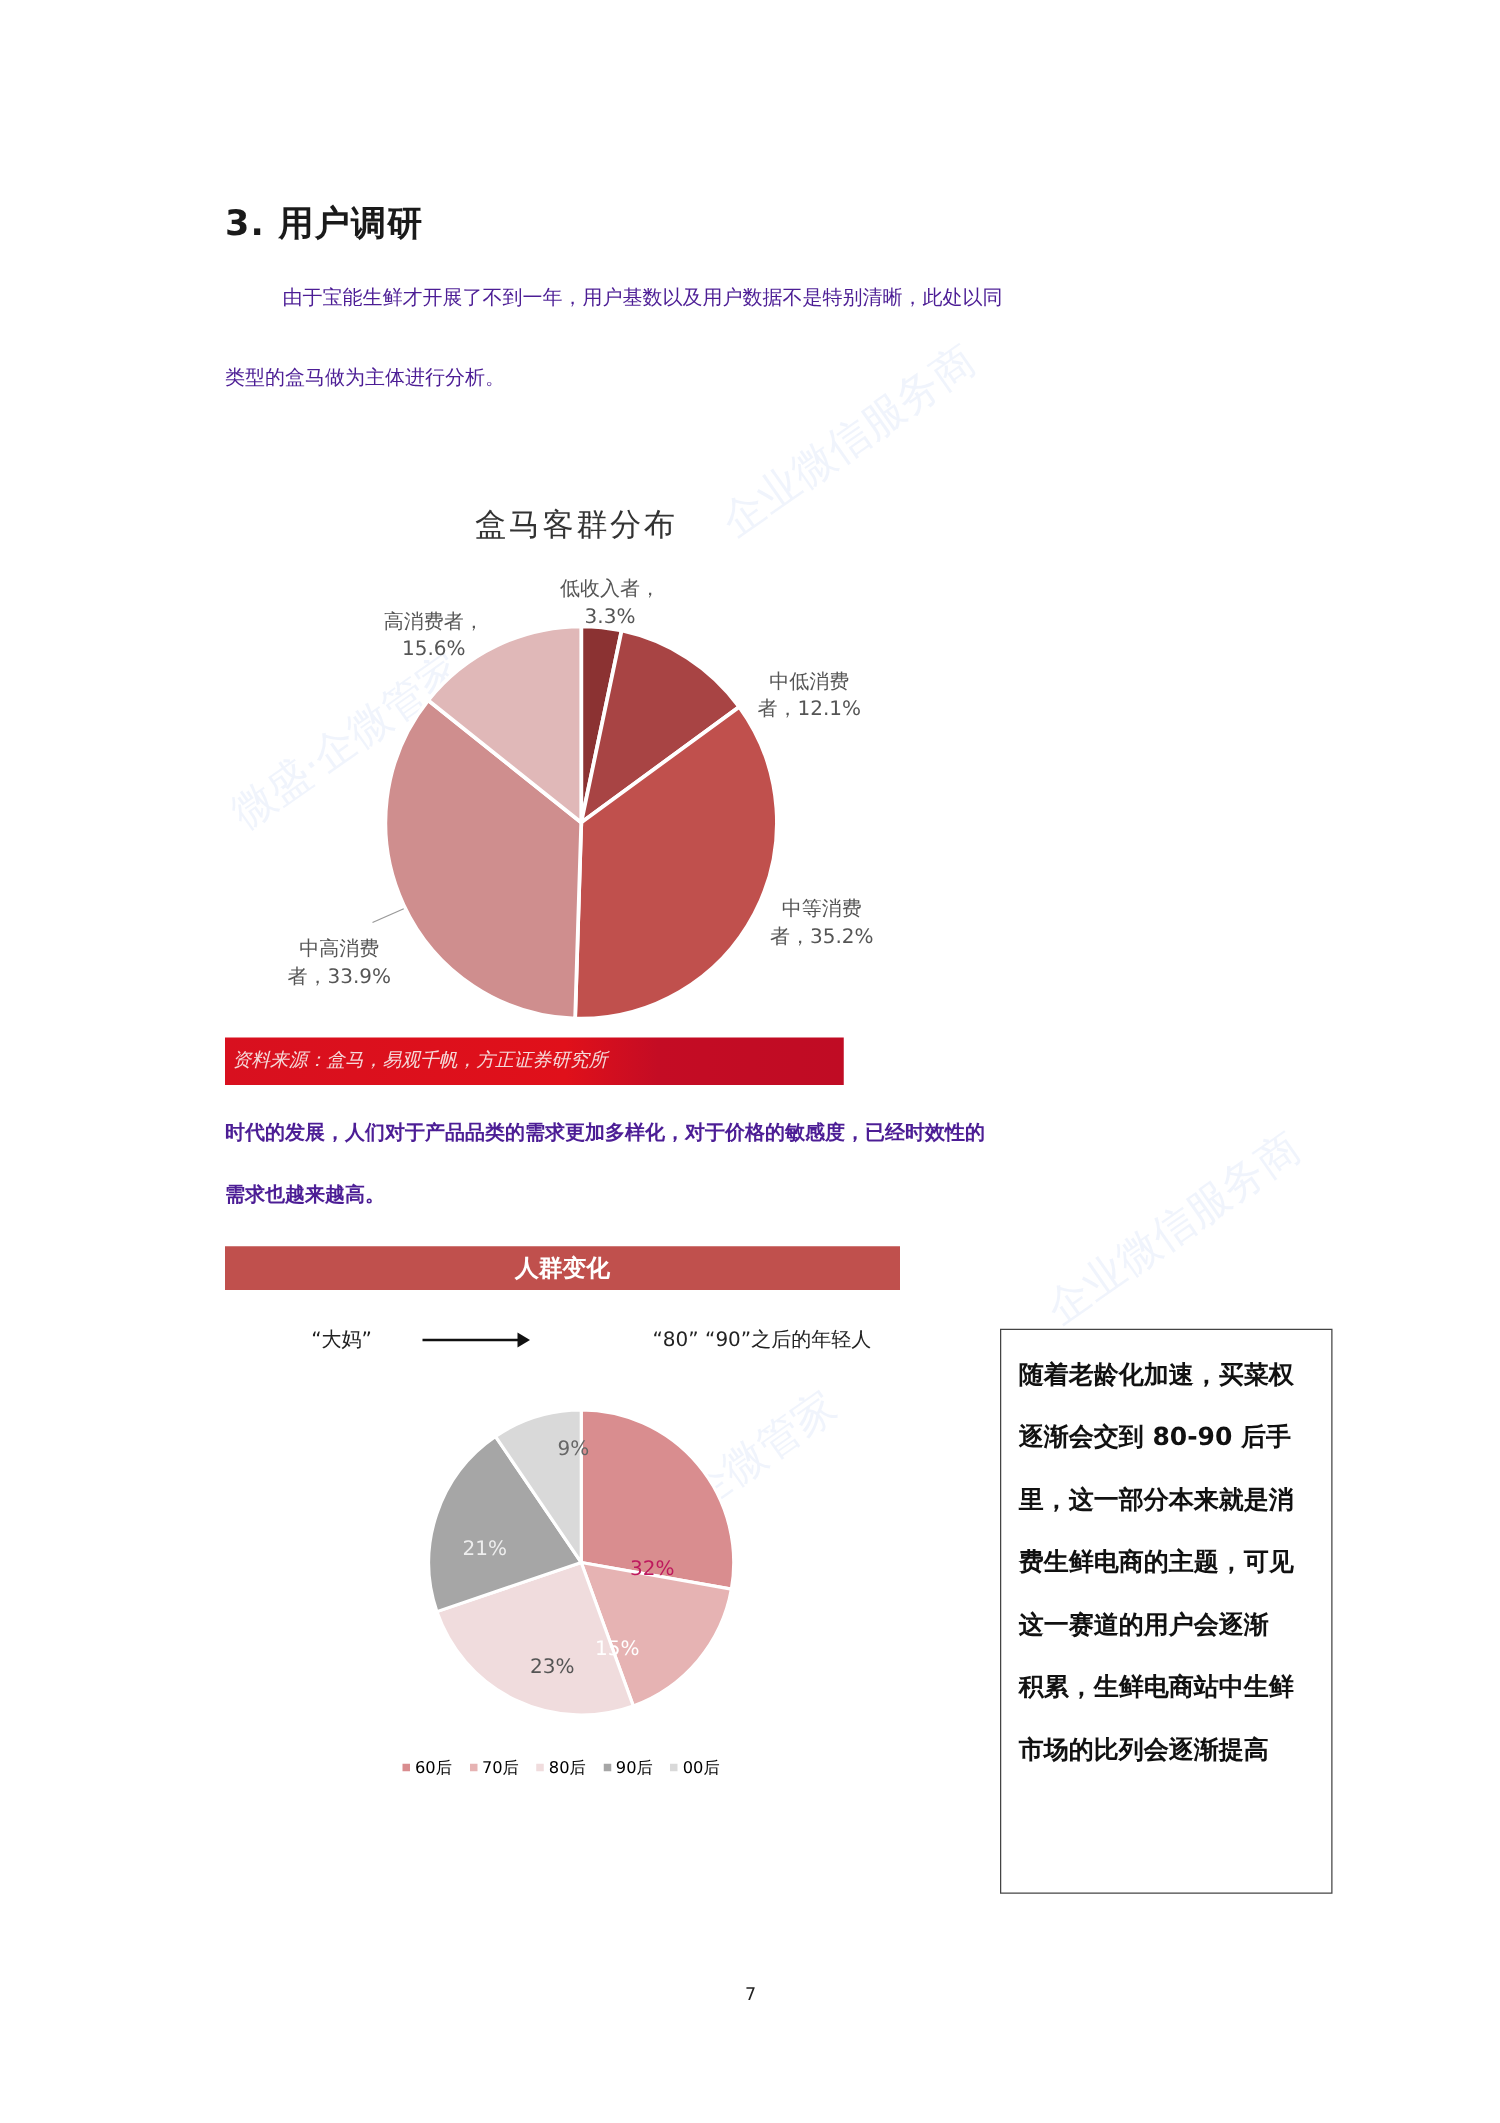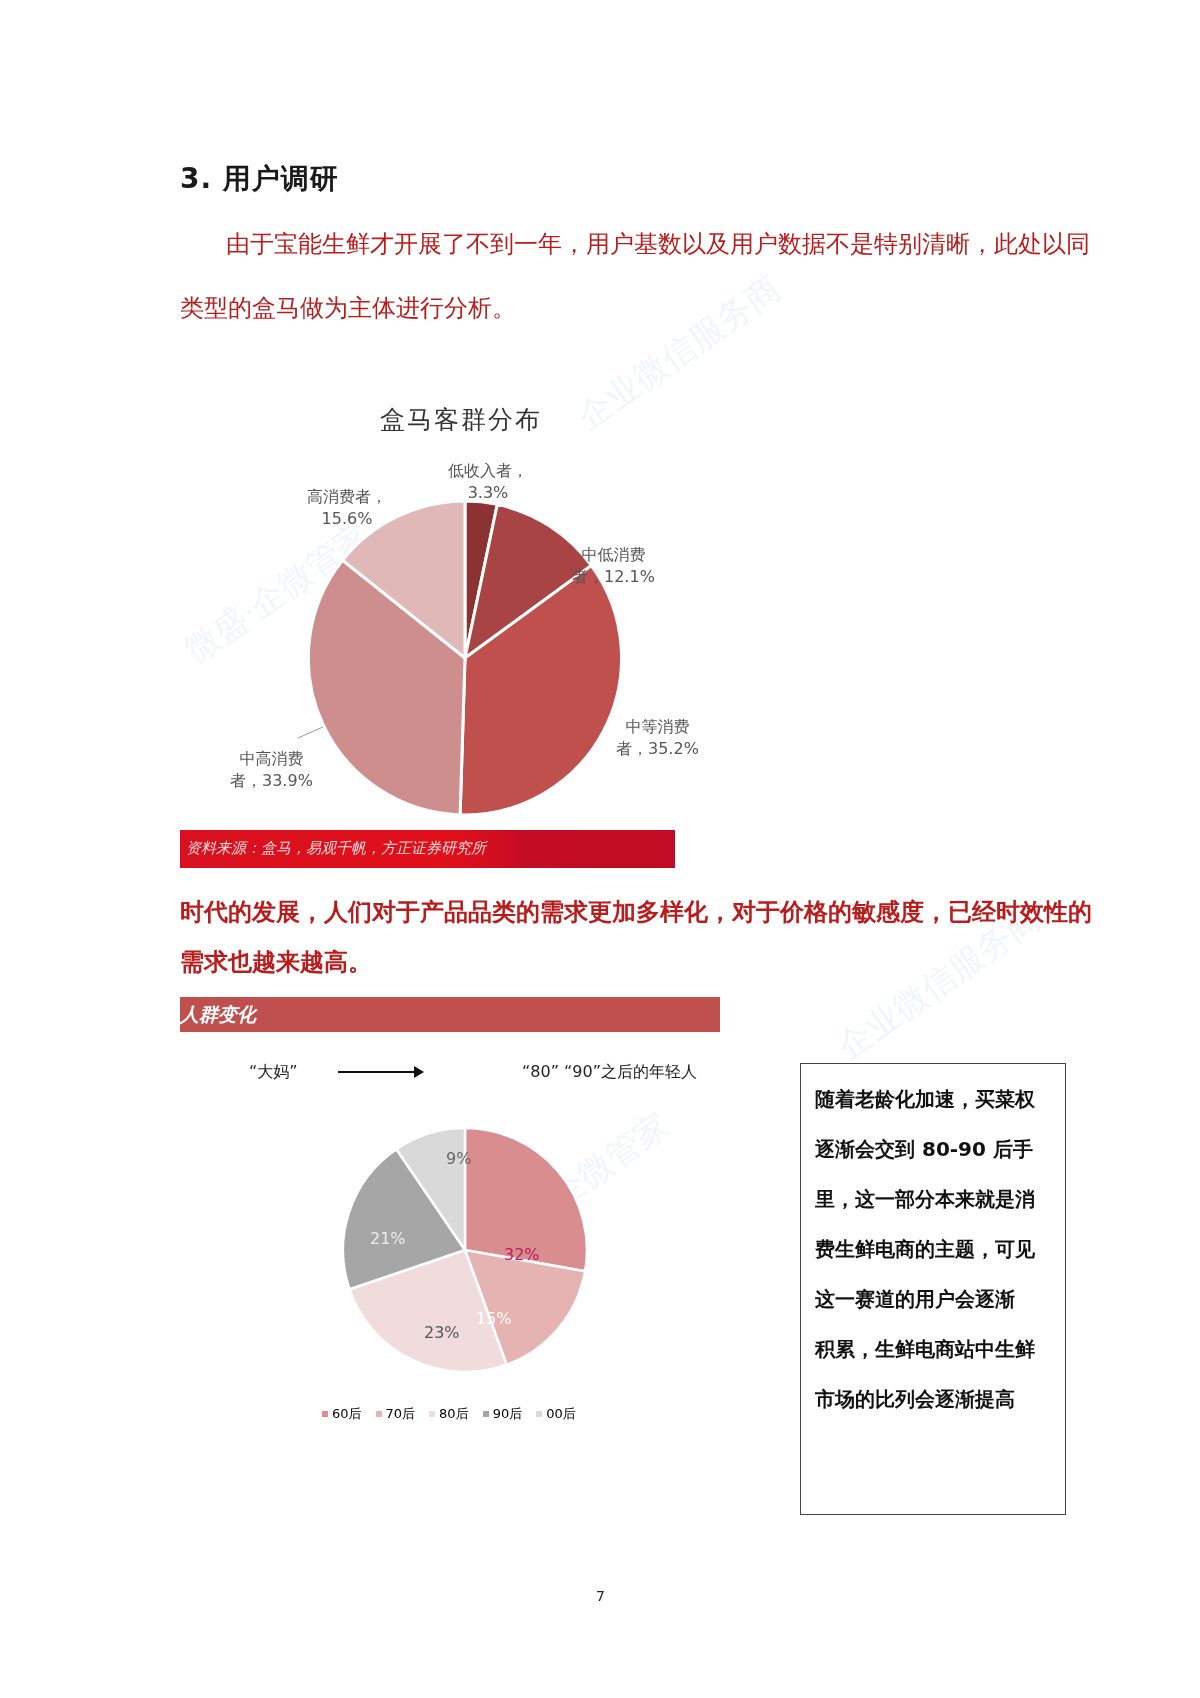--- a/index.html
+++ b/index.html
@@ -1,28 +1,28 @@
 <!DOCTYPE html>
 <html><head>
 <meta charset="utf-8">
 <style>
   html, body { margin:0; padding:0; background:#ffffff; }
   body { width:1200px; height:1698px; position:relative; overflow:hidden;
          font-family:"DejaVu Sans","Liberation Sans",sans-serif; color:#111; }
   .abs { position:absolute; }
   .heading { left:180px; top:160px; font-size:28px; font-weight:bold; color:#1a1a1a; letter-spacing:1px; }
-  .para { font-size:24px; color:#b91c1c; white-space:nowrap; }
+  .para { font-size:16px; color:#4c1d95; white-space:nowrap; }
   .para.bold { font-weight:bold; }
   .chart1-title { left:380px; top:403px; font-size:25px; color:#333; letter-spacing:2px; }
   .pie-label { font-size:16px; color:#555; text-align:center; line-height:22px; white-space:nowrap; }
   .source-banner { left:180px; top:830px; width:495px; height:38px;
     background:linear-gradient(90deg,#d8101f 0%,#e0101a 55%,#c40c24 70%,#c00c24 100%); }
   .source-text { left:6px; top:9px; font-size:15px; font-style:italic; color:#f5dada; }
   .group-banner { left:180px; top:997px; width:540px; height:35px; background:#c0504d; }
-  .group-banner-text { width:100%; top:5px; font-size:19px; font-weight:bold; color:#fff;font-style:italic; }
+  .group-banner-text { width:100%; text-align:center; top:5px; font-size:19px; font-weight:bold; color:#fff; }
   .flow-label { font-size:16px; color:#222; white-space:nowrap;margin-left:44px; }
   .arrow { left:338px; top:1071px; width:82px; height:2px; background:#111; }
   .arrow-head { left:414px; top:1066px; width:0; height:0; border-top:6px solid transparent; border-bottom:6px solid transparent; border-left:10px solid #111; }
   .legend { left:322px; top:1405px; font-size:13px; color:#000000; display:flex; gap:14px; }
   .legend-item { display:flex; align-items:center; gap:4px; }
   .swatch { width:6px; height:6px; display:inline-block; }
   .note-box { left:800px; top:1023px; width:266px; height:452px; border:1.5px solid #444; box-sizing:border-box;margin-top:40px; }
   .note-line { position:absolute; left:14px; font-size:20px; font-weight:bold; color:#111; white-space:nowrap; }
   .page-num { left:596px; top:1588px; font-size:14px; color:#222; }
   .watermark { font-size:34px; color:rgba(110,150,230,0.10); transform:rotate(-35deg); white-space:nowrap; pointer-events:none; }
@@ -51,21 +51,21 @@
     <path d="M175,168 L170.1,324.9 A157,157 0 0 1 52.5,70.2 Z" fill="#cf8e8e"></path>
     <path d="M175,168 L52.5,70.2 A157,157 0 0 1 175,11 Z" fill="#e0b8b8"></path>
   </g>
   <line x1="33" y1="237" x2="8" y2="248" stroke="#999" stroke-width="1"></line>
 </svg>
 
 <div class="abs pie-label" style="left:448px;top:460px;">
   <div>低收入者，</div>
   <div>3.3%</div>
 </div>
-<div class="abs pie-label" style="left:572px;top:534px;margin-top:10px;">
+<div class="abs pie-label" style="left:606px;top:534px;">
   <div>中低消费</div>
   <div>者，12.1%</div>
 </div>
 <div class="abs pie-label" style="left:616px;top:716px;">
   <div>中等消费</div>
   <div>者，35.2%</div>
 </div>
 <div class="abs pie-label" style="left:230px;top:748px;">
   <div>中高消费</div>
   <div>者，33.9%</div>

